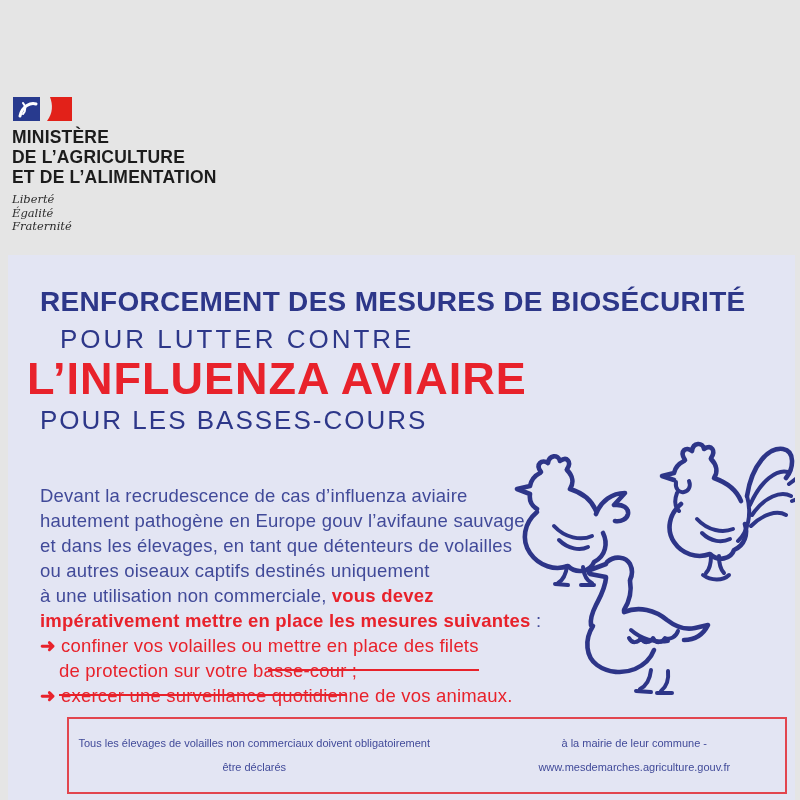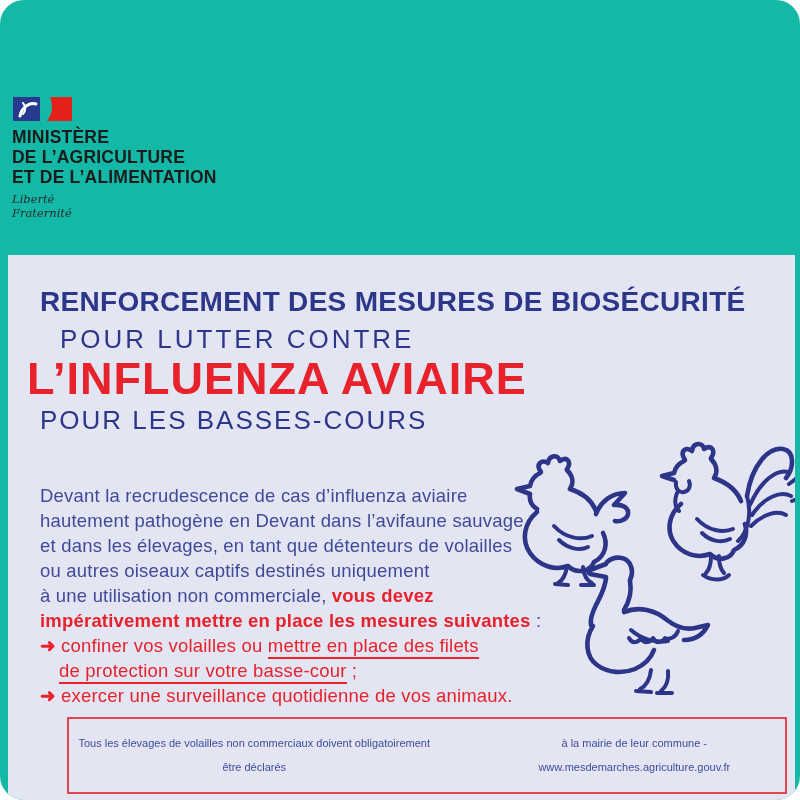--- a/index.html
+++ b/index.html
@@ -1,17 +1,17 @@
 <!DOCTYPE html>
 <html style="--panel-bg: #e3e5f3; --heading-blue: #2d3789; --body-blue: #414a99; --accent-red: #e8222b; --notice-border-red: #e2454e; --illustration-blue: #2d3588; --logo-blue: #283a8e; --logo-red: #e22119;"><head>
 <meta charset="utf-8">
 <style>
   html,body{margin:0;padding:0;background:#fff;}
-  .page{position:relative;width:800px;height:800px;background:#14b8a6;overflow:hidden;
-        font-family:"Liberation Sans",sans-serif;border-radius:24px;}
+  .page{position:relative;width:800px;height:800px;background:#e5e5e5;overflow:hidden;
+        font-family:"Liberation Sans",sans-serif;}
 
   
   .gov-logo{position:absolute;left:12px;top:96px;}
   .flag-svg{display:block;}
   .ministry-name{margin-top:4px;color:#1c1c1c;font-weight:700;font-size:17.5px;
                  line-height:20px;letter-spacing:.2px;}
   .motto{margin-top:6px;font-family:"DejaVu Serif",serif;font-style:italic;
          font-size:11.5px;line-height:13.5px;color:#2b2b2b;}
 
   
@@ -29,21 +29,21 @@
 
   
   .body-copy{position:absolute;left:32px;top:228px;width:490px;font-size:18.5px;
              line-height:25px;letter-spacing:.2px;color:var(--body-blue,#414a99);}
   .bline{white-space:nowrap;}
   .bline.indent{padding-left:19px;}
   .seg-blue{color:var(--body-blue,#414a99);}
   .seg-red{color:var(--accent-red,#e8222b);}
   .seg-redbold{color:var(--accent-red,#e8222b);font-weight:700;}
   .seg-redu{color:var(--accent-red,#e8222b);border-bottom:2.5px solid var(--accent-red,#e8222b);
-            padding-bottom:1px;}
+            padding-bottom:13px;}
   .seg-arrow{color:var(--accent-red,#e8222b);font-weight:700;}
 
   
   .birds{position:absolute;left:497px;top:185px;}
   .birds path{fill:none;stroke:var(--illustration-blue,#2d3588);stroke-width:4.6;
               stroke-linecap:round;stroke-linejoin:round;}
   .birds path.thin{stroke-width:4;}
 
   
   .notice{position:absolute;left:59px;top:462px;width:720px;height:77px;box-sizing:border-box;
@@ -63,34 +63,35 @@
       <path d="M11,7 C14,10 14,15 11,18" fill="none" stroke="#ffffff" stroke-width="2" stroke-linecap="round"></path>
       <path d="M38,1 h22 v24 h-25 c6,-8 6,-16 3,-24 z" fill="#e22119"></path>
     </svg>
     <div class="ministry-name">
       <div>MINISTÈRE</div>
       <div>DE L’AGRICULTURE</div>
       <div>ET DE L’ALIMENTATION</div>
     </div>
     <div class="motto">
       <div>Liberté</div>
+      <div>Égalité</div>
       <div>Fraternité</div>
     </div>
   </header>
 
   <section class="panel">
 
     <div class="h1">RENFORCEMENT DES MESURES DE BIOSÉCURITÉ</div>
     <div class="h2">POUR LUTTER CONTRE</div>
     <div class="h3">L’INFLUENZA AVIAIRE</div>
     <div class="h4">POUR LES BASSES-COURS</div>
 
     <div class="body-copy">
         <div class="bline"><span class="seg-blue">Devant la recrudescence de cas d’influenza aviaire</span></div>
-        <div class="bline"><span class="seg-blue">hautement pathogène en Devant dans l’avifaune sauvage</span></div>
+        <div class="bline"><span class="seg-blue">hautement pathogène en Europe gouv l’avifaune sauvage</span></div>
         <div class="bline"><span class="seg-blue">et dans les élevages, en tant que détenteurs de volailles</span></div>
         <div class="bline"><span class="seg-blue">ou autres oiseaux captifs destinés uniquement</span></div>
         <div class="bline"><span class="seg-blue">à une utilisation non commerciale, </span><span class="seg-redbold">vous devez</span></div>
         <div class="bline"><span class="seg-redbold">impérativement mettre en place les mesures suivantes</span><span class="seg-blue"> :</span></div>
         <div class="bline"><span class="seg-arrow">➜ </span><span class="seg-red">confiner vos volailles ou </span><span class="seg-redu">mettre en place des filets</span></div>
         <div class="bline indent"><span class="seg-redu">de protection sur votre basse-cour</span><span class="seg-red"> ;</span></div>
         <div class="bline"><span class="seg-arrow">➜ </span><span class="seg-red">exercer une surveillance quotidienne de vos animaux.</span></div>
       </div>
 
     <svg class="birds" width="290" height="278" viewBox="0 0 290 278">

